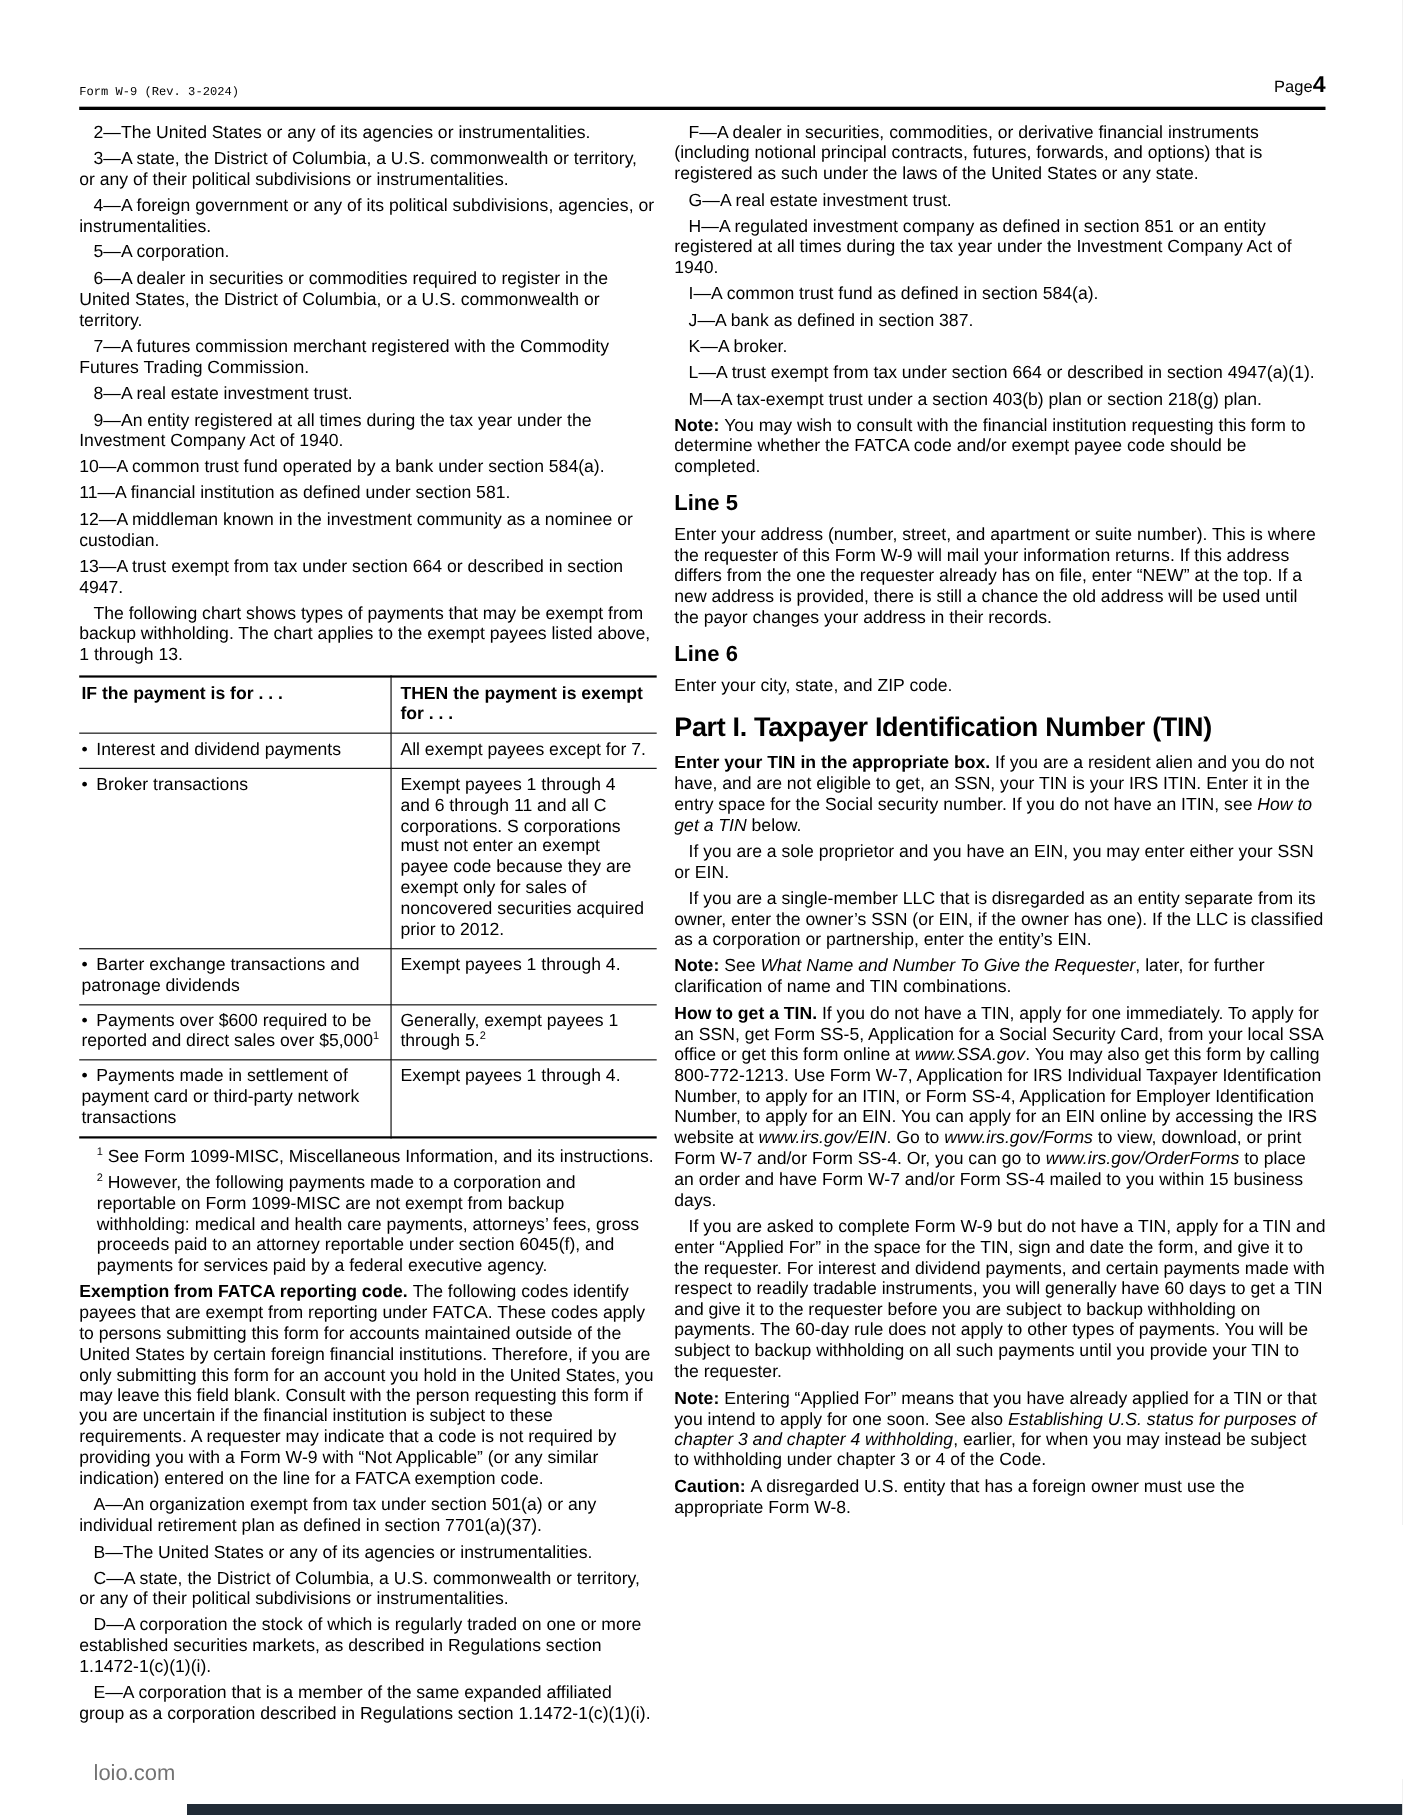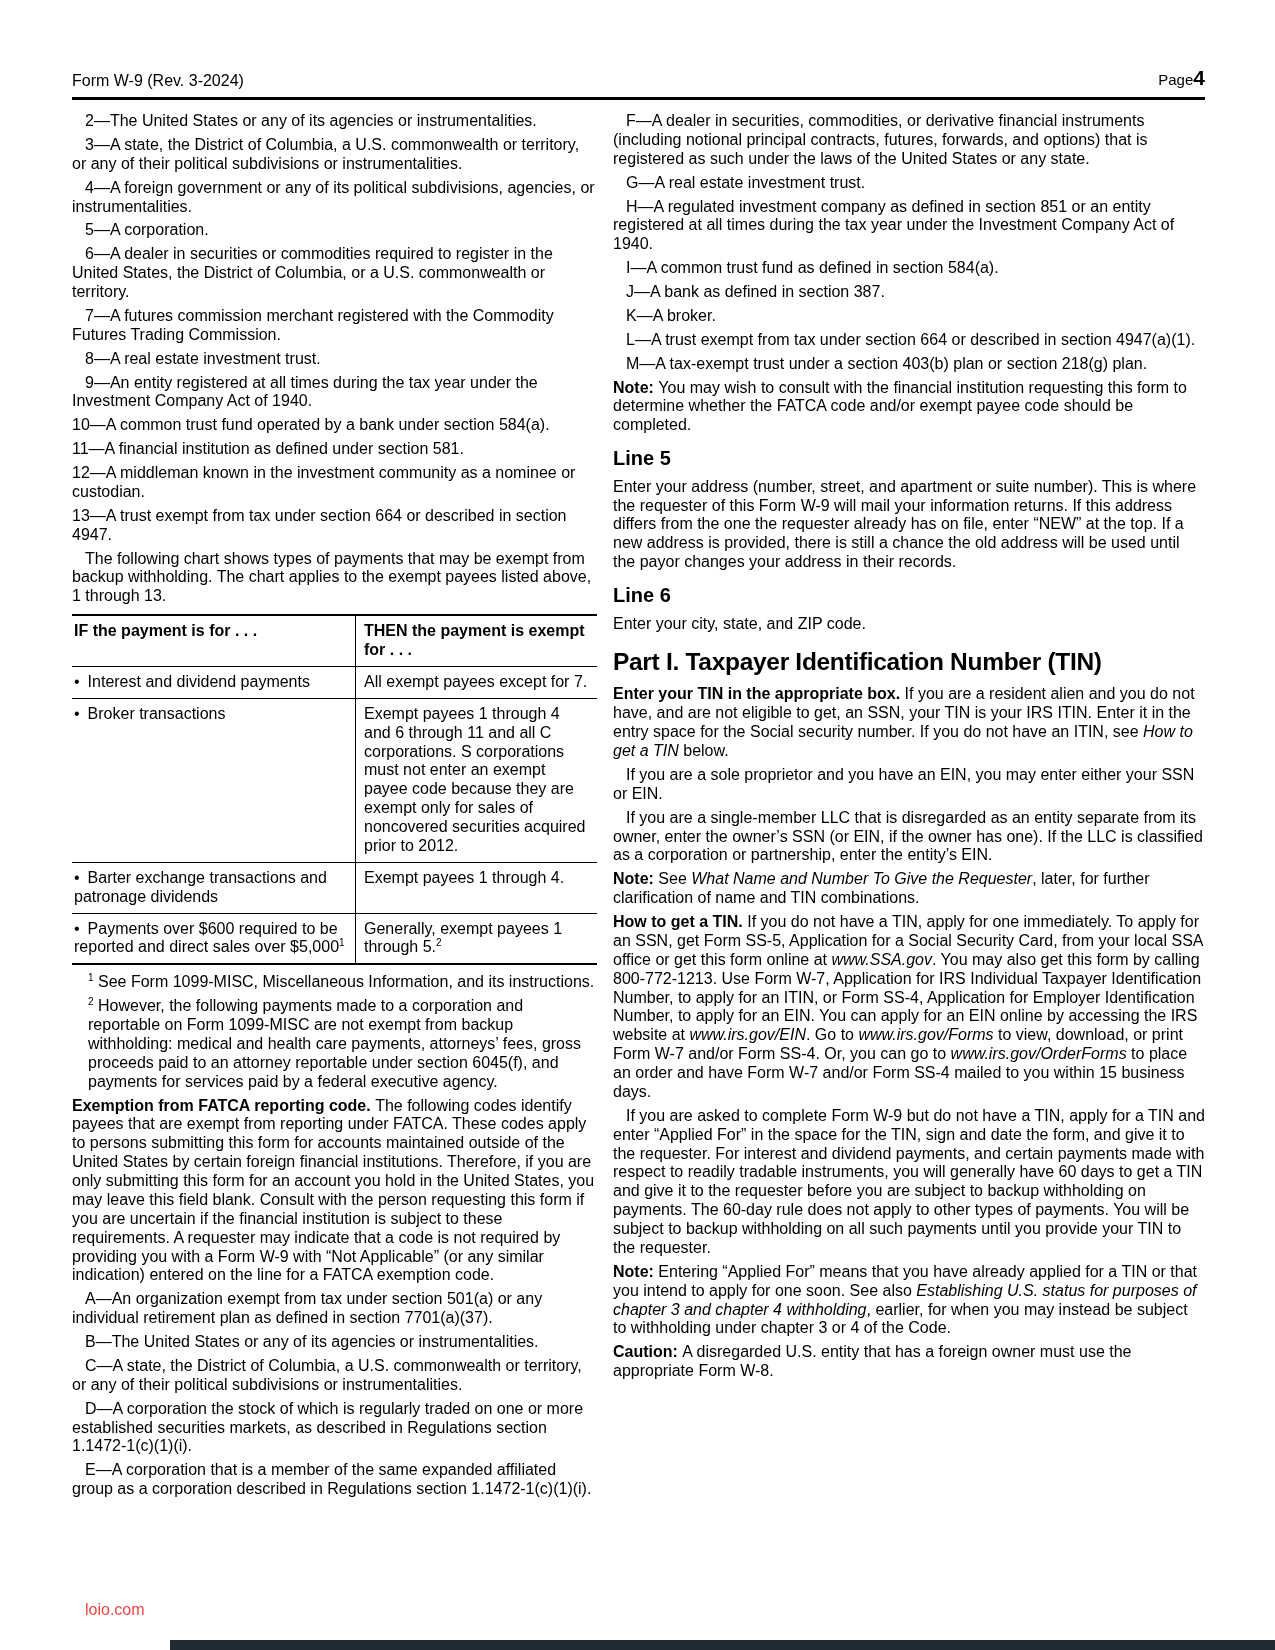--- a/index.html
+++ b/index.html
@@ -1,20 +1,20 @@
 <!DOCTYPE html>
 <html><head>
 <meta charset="utf-8">
 <style>
   html,body{margin:0;padding:0;background:#e8e8e8;}
   .page{position:relative;width:1275px;height:1650px;margin:0 auto;background:#fff;
         font-family:"Liberation Sans","DejaVu Sans",sans-serif;color:#000;overflow:hidden;}
   .hdr{position:absolute;top:66px;left:72px;right:70px;display:flex;justify-content:space-between;
        align-items:flex-end;border-bottom:3px solid #000;padding-bottom:7px;}
-  .hdr .formid{font-size:16px;}
+  .hdr .formid{font-size:11px;font-family:Liberation Mono, monospace;}
   .hdr .pageword{font-size:15px;}
   .hdr .pagenum{font-size:21px;font-weight:bold;}
   .cols{position:absolute;top:112px;left:72px;right:70px;display:flex;gap:16px;}
   .col-l{width:525px;flex:none;}
   .col-r{flex:1;min-width:0;}
   .blk{font-size:16px;line-height:1.18;margin:0 0 5px 0;}
   .blk.indent{text-indent:13px;}
   .blk.h2{font-size:20px;font-weight:bold;margin:12px 0 7px 0;}
   .blk.h1{font-size:24.5px;font-weight:bold;margin:14px 0 9px 0;letter-spacing:-0.3px;white-space:nowrap;}
   .blk.fn{margin:0 0 5px 16px;}
@@ -22,21 +22,21 @@
   b{font-weight:bold;}
   table.chart{width:100%;border-collapse:collapse;border-top:2.5px solid #000;border-bottom:2.5px solid #000;
               margin:8px 0 8px 0;table-layout:fixed;}
   table.chart th,table.chart td{font-size:16px;line-height:1.18;text-align:left;vertical-align:top;
               padding:6px 8px 6px 2px;}
   table.chart th{font-weight:bold;border-bottom:1.5px solid #000;}
   table.chart td{border-bottom:1px solid #000;}
   table.chart tr>*:first-child{width:52%;border-right:1px solid #000;}
   table.chart tr>*:last-child{padding-left:8px;}
   table.chart tr:last-child td{border-bottom:none;}
-  .footer-site{position:absolute;left:85px;top:1601px;font-size:16px;color:#ef4444;}
+  .footer-site{position:absolute;left:85px;top:1601px;font-size:20px;color:#737373;}
   .footer-bar{position:absolute;left:170px;right:0;bottom:0;height:10px;}
 </style>
 </head>
 <body>
 
 <div class="page">
   <div class="hdr">
     <span class="formid">Form W-9 (Rev. 3-2024)</span>
     <span><span class="pageword">Page</span><span class="pagenum">4</span></span>
   </div>
@@ -71,20 +71,24 @@
               <td><span>Exempt payees 1 through 4 and 6 through 11 and all C corporations. S corporations must not enter an exempt payee code because they are exempt only for sales of noncovered securities acquired prior to 2012.</span></td>
             </tr>
             <tr>
               <td><span>• Barter exchange transactions and patronage dividends</span></td>
               <td><span>Exempt payees 1 through 4.</span></td>
             </tr>
             <tr>
               <td><span>• Payments over $600 required to be reported and direct sales over $5,000</span><sup>1</sup></td>
               <td><span>Generally, exempt payees 1 through 5.</span><sup>2</sup></td>
             </tr>
+            <tr>
+              <td><span>• Payments made in settlement of payment card or third-party network transactions</span></td>
+              <td><span>Exempt payees 1 through 4.</span></td>
+            </tr>
           </tbody>
         </table>
         <div class="blk fn"><sup>1</sup><span> See Form 1099-MISC, Miscellaneous Information, and its instructions.</span></div>
         <div class="blk fn"><sup>2</sup><span> However, the following payments made to a corporation and reportable on Form 1099-MISC are not exempt from backup withholding: medical and health care payments, attorneys’ fees, gross proceeds paid to an attorney reportable under section 6045(f), and payments for services paid by a federal executive agency.</span></div>
         <div class="blk p"><b>Exemption from FATCA reporting code. </b><span>The following codes identify payees that are exempt from reporting under FATCA. These codes apply to persons submitting this form for accounts maintained outside of the United States by certain foreign financial institutions. Therefore, if you are only submitting this form for an account you hold in the United States, you may leave this field blank. Consult with the person requesting this form if you are uncertain if the financial institution is subject to these requirements. A requester may indicate that a code is not required by providing you with a Form W-9 with “Not Applicable” (or any similar indication) entered on the line for a FATCA exemption code.</span></div>
         <div class="blk p indent"><span>A—An organization exempt from tax under section 501(a) or any individual retirement plan as defined in section 7701(a)(37).</span></div>
         <div class="blk p indent"><span>B—The United States or any of its agencies or instrumentalities.</span></div>
         <div class="blk p indent"><span>C—A state, the District of Columbia, a U.S. commonwealth or territory, or any of their political subdivisions or instrumentalities.</span></div>
         <div class="blk p indent"><span>D—A corporation the stock of which is regularly traded on one or more established securities markets, as described in Regulations section 1.1472-1(c)(1)(i).</span></div>
         <div class="blk p indent"><span>E—A corporation that is a member of the same expanded affiliated group as a corporation described in Regulations section 1.1472-1(c)(1)(i).</span></div>

